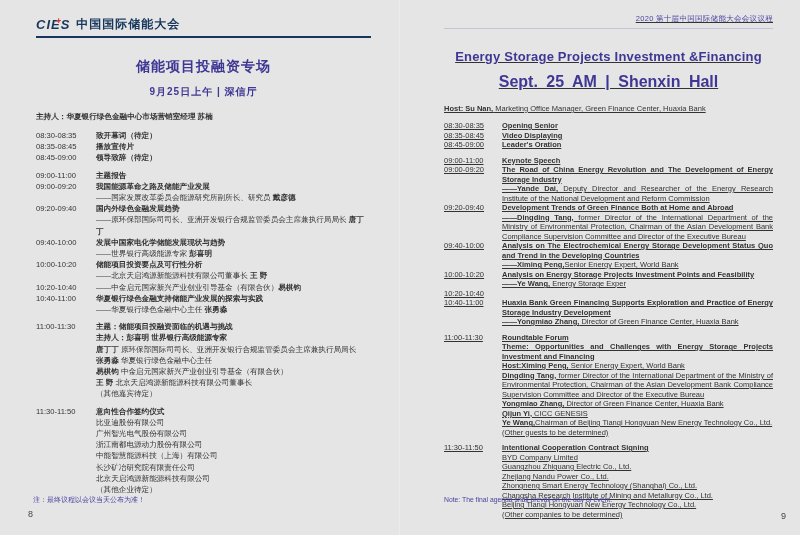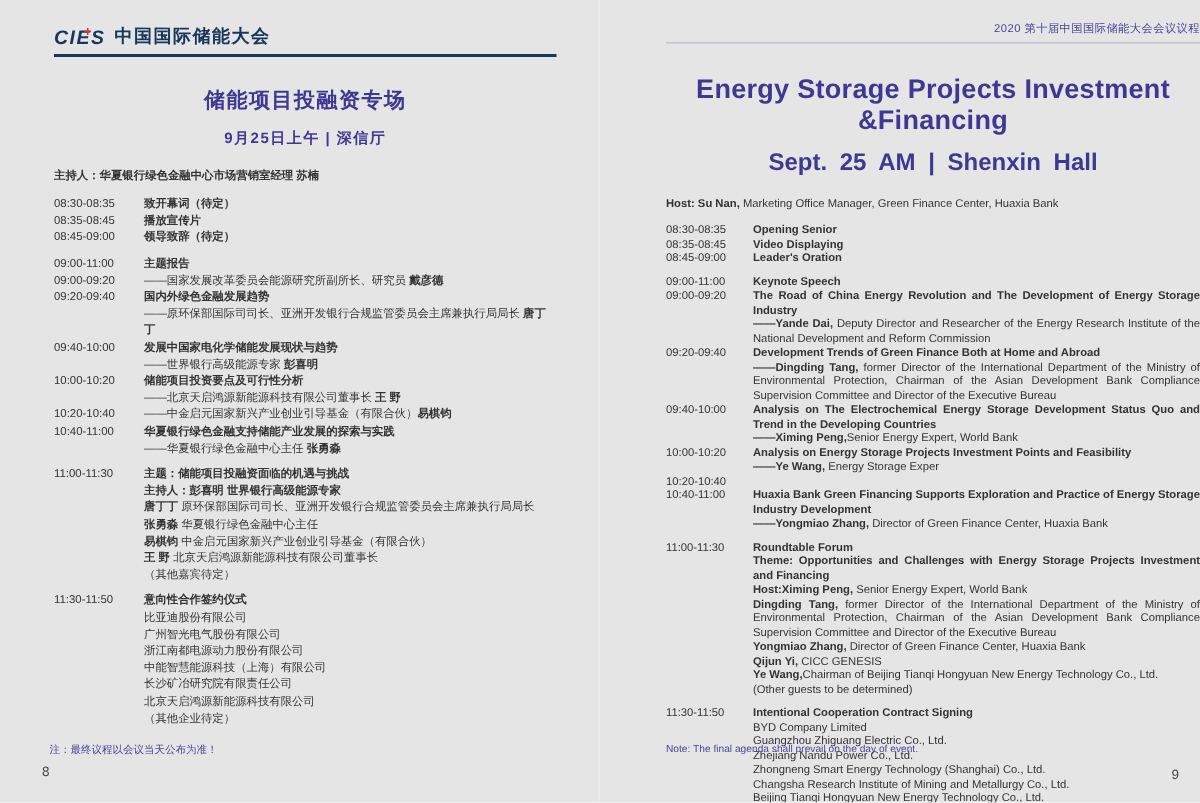--- a/index.html
+++ b/index.html
@@ -1,37 +1,37 @@
 <!DOCTYPE html>
 <html><head>
 <meta charset="utf-8">
 <style>
   html,body{margin:0;padding:0;background:#ffffff;}
   body{width:800px;height:535px;font-family:"Liberation Sans","DejaVu Sans",sans-serif;color:#333;}
   .spread{display:flex;width:800px;height:535px;background:#fff;}
   .page{position:relative;width:400px;height:535px;box-sizing:border-box;overflow:hidden;background:#e5e5e5;}
   .page-left{border-right:1px solid #ececec;padding:16px 28px 0 36px;}
-  .page-right{padding:14px 0 0 44px;}
+  .page-right{padding:14px 27px 0 44px;text-decoration:underline;}
   .b{font-weight:bold;}
 
   
   .logo-row{display:flex;align-items:center;gap:6px;height:16px;}
   .logo-mark{position:relative;display:inline-block;font-weight:900;font-size:13px;letter-spacing:1px;color:#16365c;font-style:italic;}
   .logo-plus{position:absolute;left:58%;top:-1px;color:#e53228;font-style:normal;font-weight:900;font-size:9px;}
   .logo-cn{font-size:12px;color:#16365c;letter-spacing:1px;}
   .l-rule{margin-top:4px;border-bottom:2px solid #16365c;width:100%;}
 
   
   .r-header-text{text-align:right;font-size:7.5px;color:#4a43a0;letter-spacing:0.3px;}
   .r-rule{margin-top:4px;border-bottom:1px solid #c4c2d6;width:100%;}
 
   
   .title{margin:20px 0 0 0;text-align:center;color:#3e3794;font-weight:bold;}
   .page-left .title{font-size:14px;letter-spacing:1px;}
-  .page-right .title{font-size:18px;letter-spacing:0.2px;}
+  .page-right .title{font-size:13px;letter-spacing:0.2px;}
   .subtitle{margin:9px 0 0 0;text-align:center;color:#3e3794;font-weight:bold;}
   .page-left .subtitle{font-size:10px;letter-spacing:1px;}
   .page-right .subtitle{font-size:16px;word-spacing:4px;}
 
   
   .host{margin:13px 0 0 0;}
   .page-left .host{font-size:7.6px;font-weight:bold;}
   .page-right .host{font-size:7.5px;}
 
   
@@ -94,20 +94,21 @@
   </div>
         <div class="row gap">
     <div class="time">09:00-11:00</div>
     <div class="content">
             <div class="line"><span class="b">主题报告</span></div>
           </div>
   </div>
         <div class="row">
     <div class="time">09:00-09:20</div>
     <div class="content">
+            <div class="line"><span class="b">我国能源革命之路及储能产业发展</span></div>
             <div class="line"><span>——国家发展改革委员会能源研究所副所长、研究员 </span><span class="b">戴彦德</span></div>
           </div>
   </div>
         <div class="row">
     <div class="time">09:20-09:40</div>
     <div class="content">
             <div class="line"><span class="b">国内外绿色金融发展趋势</span></div>
             <div class="line"><span>——原环保部国际司司长、亚洲开发银行合规监管委员会主席兼执行局局长 </span><span class="b">唐丁丁</span></div>
           </div>
   </div>

